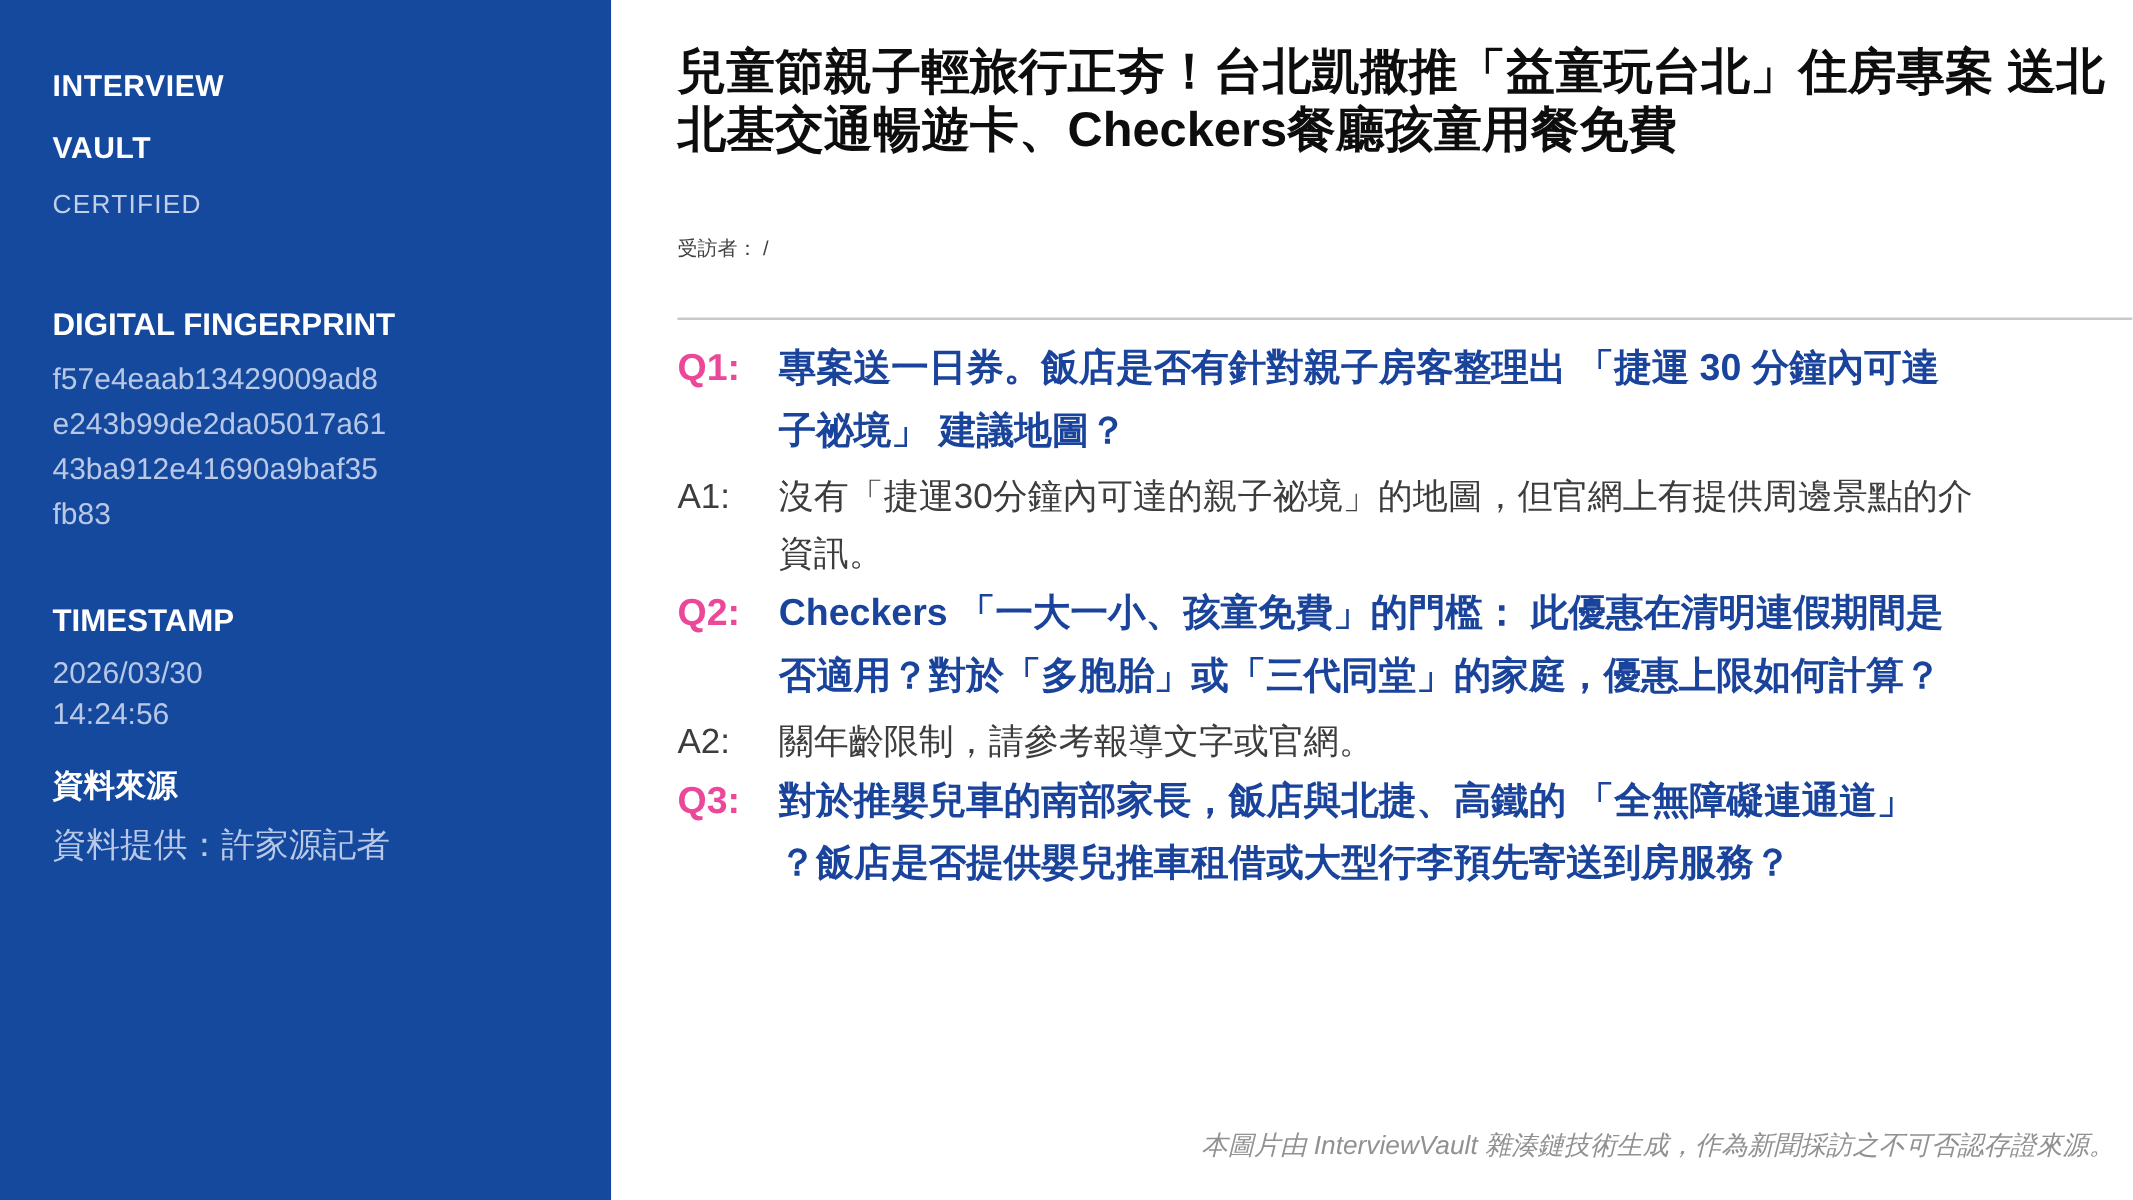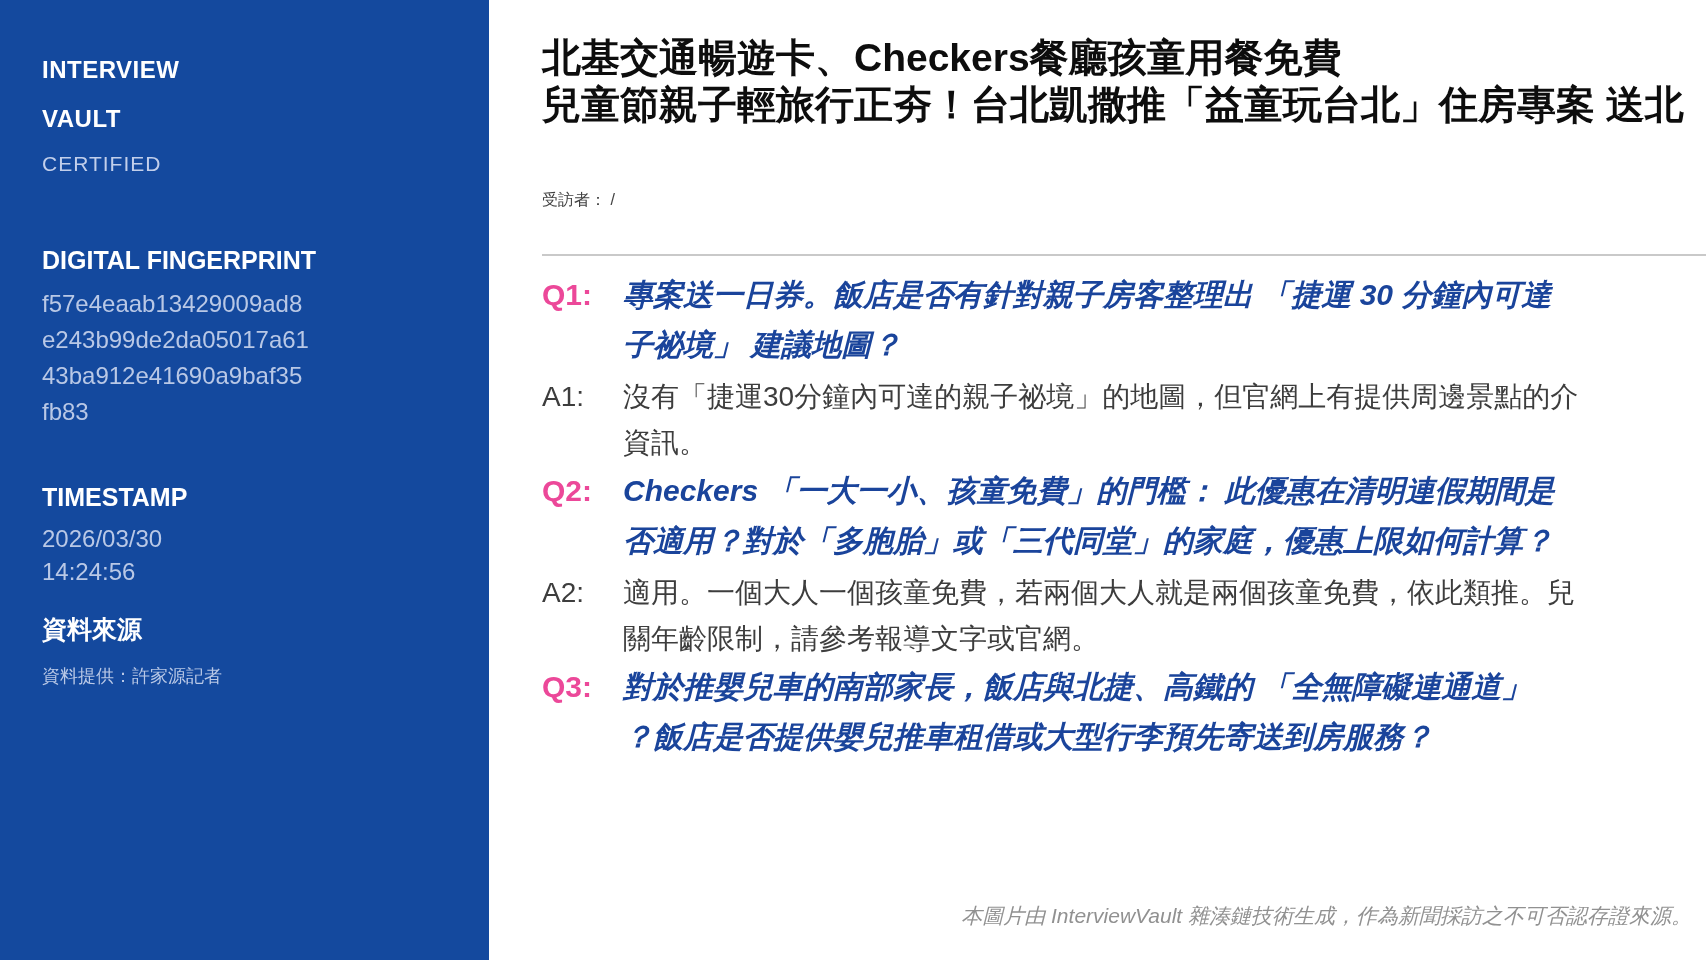--- a/index.html
+++ b/index.html
@@ -59,21 +59,21 @@
   .timestamp-label { margin-top: 52px; }
   .stamp-values {
     margin-top: 9px;
     font-size: 24px;
     line-height: 33px;
     color: #b9c8e6;
   }
   .source-label { margin-top: 26px; }
   .source-value {
     margin-top: 16px;
-    font-size: 18px;
+    font-size: 27px;
     line-height: 30px;
     color: #b9c8e6;
   }
 
   
   .content {
     position: relative;
     flex: 1;
     height: 960px;
     box-sizing: border-box;
@@ -118,21 +118,20 @@
     font-weight: 700;
     line-height: 50px;
     color: #ec4899;
   }
   .q-lines div {
     font-size: 30px;
     font-weight: 700;
     line-height: 50px;
     color: #1a449b;
     white-space: nowrap;
-    font-style: italic;
   }
   .a-label {
     width: 81px;
     min-width: 81px;
     font-size: 28px;
     line-height: 46px;
     color: #3d3d3d;
   }
   .a-lines div {
     font-size: 28px;
@@ -176,22 +175,22 @@
       <div>2026/03/30</div>
       <div>14:24:56</div>
     </div>
 
     <div class="section-label source-label">資料來源</div>
     <div class="source-value">資料提供：許家源記者</div>
   </aside>
 
   <main class="content">
     <h1 class="title">
+      <div>兒童節親子輕旅行正夯！台北凱撒推「益童玩台北」住房專案 送北</div>
       <div>北基交通暢遊卡、Checkers餐廳孩童用餐免費</div>
-      <div>兒童節親子輕旅行正夯！台北凱撒推「益童玩台北」住房專案 送北</div>
     </h1>
 
     <div class="interviewee">受訪者： /</div>
 
     <hr class="divider">
 
     <div class="qa-row question first-q">
       <span class="q-label">Q1:</span>
       <div class="q-lines">
         <div>專案送一日券。飯店是否有針對親子房客整理出 「捷運 30 分鐘內可達</div>
@@ -209,21 +208,20 @@
     <div class="qa-row question">
       <span class="q-label">Q2:</span>
       <div class="q-lines">
         <div>Checkers 「一大一小、孩童免費」的門檻： 此優惠在清明連假期間是</div>
         <div>否適用？對於「多胞胎」或「三代同堂」的家庭，優惠上限如何計算？</div>
       </div>
     </div>
     <div class="qa-row answer">
       <span class="a-label">A2:</span>
       <div class="a-lines">
-        <div>適用。一個大人一個孩童免費，若兩個大人就是兩個孩童免費，依此類推。兒</div>
         <div>關年齡限制，請參考報導文字或官網。</div>
       </div>
     </div>
 
     <div class="qa-row question">
       <span class="q-label">Q3:</span>
       <div class="q-lines">
         <div>對於推嬰兒車的南部家長，飯店與北捷、高鐵的 「全無障礙連通道」</div>
         <div>？飯店是否提供嬰兒推車租借或大型行李預先寄送到房服務？</div>
       </div>

